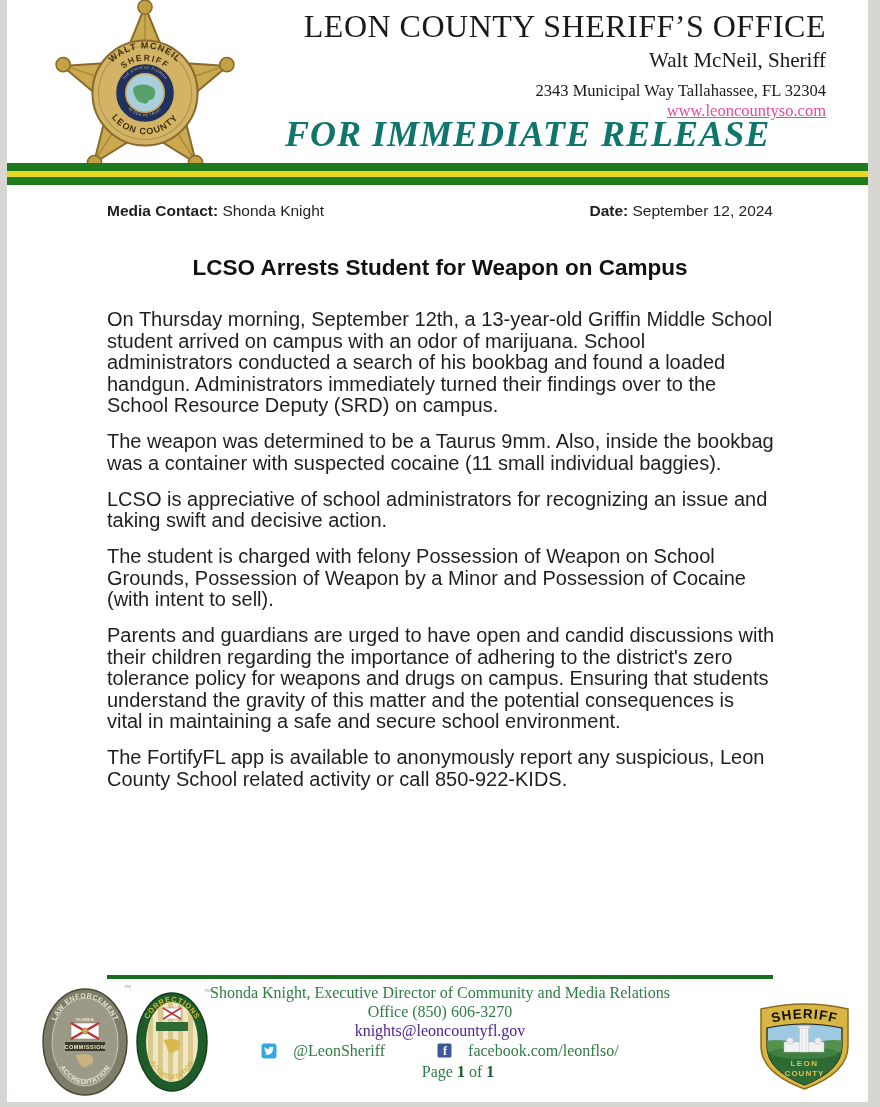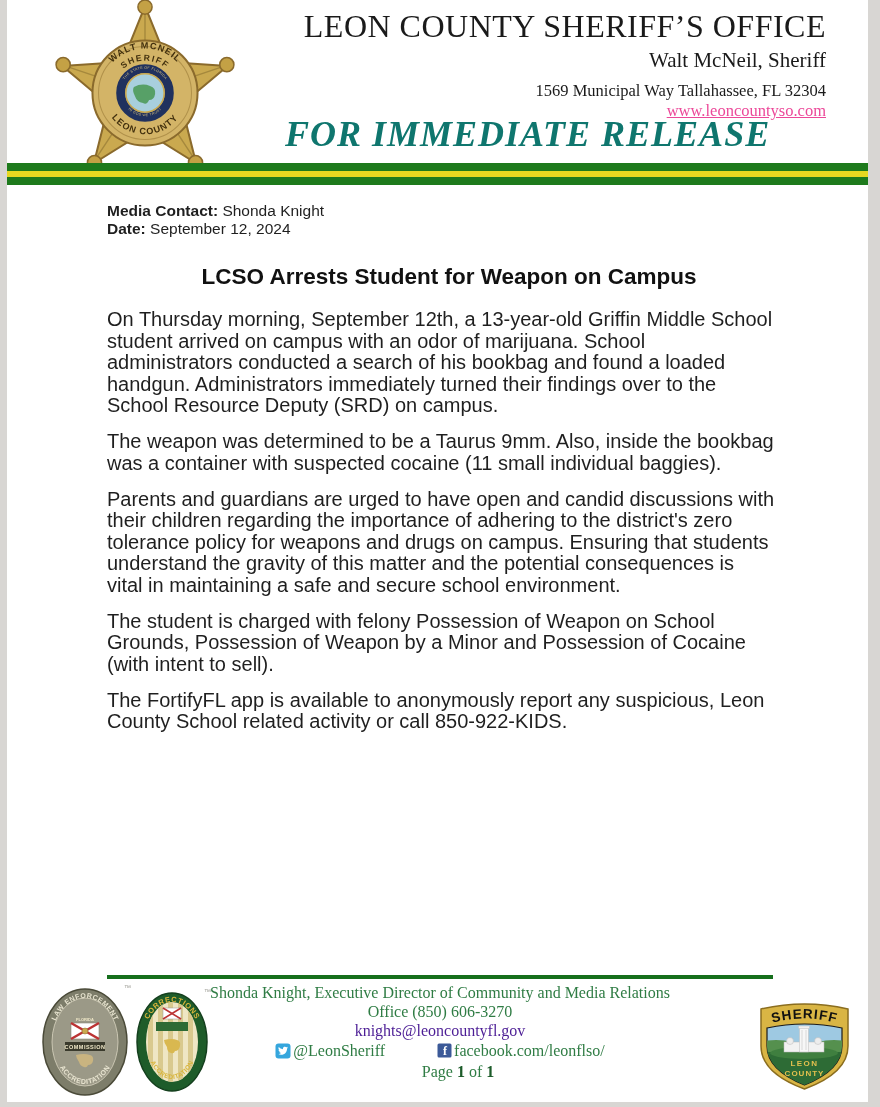--- a/index.html
+++ b/index.html
@@ -17,36 +17,36 @@
   .website{font-size:16.5px;line-height:20px;}
   .release-line{position:absolute;left:278px;top:113px;font-family:"Liberation Serif",serif;
     font-style:italic;font-weight:bold;font-size:36px;color:#0f766e;letter-spacing:1px;}
   .tricolor{position:absolute;left:0;right:0;top:163px;height:22px;}
   .tricolor .g1{height:8px;background:#1e7a1c;}
   .tricolor .yl{height:6px;background:#e7d820;}
   .tricolor .g2{height:8px;background:#1e7a1c;}
 
   
   .meta-row{position:absolute;left:100px;top:202px;width:666px;display:flex;justify-content:space-between;
-    font-size:15.5px;color:#1f1f1f;flex-direction:column;}
+    font-size:15.5px;color:#1f1f1f;}
   .meta-row b{font-weight:bold;}
 
   
-  .article-title{position:absolute;left:100px;top:255px;width:666px;margin:9px;text-align:center;
+  .article-title{position:absolute;left:100px;top:255px;width:666px;margin:0;text-align:center;
     font-size:22.5px;font-weight:bold;color:#111;}
   .article-body{position:absolute;left:100px;top:309px;width:668px;color:#1f1f1f;}
   .article-body p{margin:0 0 14.5px 0;font-size:20px;line-height:21.5px;}
 
   
   .footer-rule{position:absolute;left:100px;top:975px;width:666px;height:4px;background:#166f1c;}
   .footer-text{position:absolute;left:100px;top:983px;width:666px;text-align:center;
     font-family:"Liberation Serif",serif;font-size:16px;line-height:19px;color:#2f7c44;}
   .footer-email{color:#4c1d95;}
   .social-line{display:flex;justify-content:center;align-items:center;gap:52px;margin-top:1px;}
-  .social-item{display:inline-flex;align-items:center;gap:2px;color:#2f7c44;}
+  .social-item{display:inline-flex;align-items:center;gap:16px;color:#2f7c44;}
   .page-line{margin-top:2px;margin-left:36px;}
   .page-line .pgnum{font-weight:bold;color:#1d5c2a;}
 
   .seal-law{position:absolute;left:33px;top:986px;width:90px;height:112px;}
   .seal-corr{position:absolute;left:127px;top:990px;width:76px;height:104px;}
   .patch{position:absolute;left:749px;top:996px;width:97px;height:96px;}
   .tm{position:absolute;font-size:7px;color:#9a9a92;}
   svg{display:block;}
 </style>
 </head>
@@ -102,21 +102,21 @@
         <path d="M80,86 q8,-4 16,-1 q6,2 5,8 q-1,6 -6,6 q-2,5 -6,3 q-6,-1 -8,-7 q-3,-6 -1,-9 z" fill="#4e9a5a" opacity="0.9"></path>
         <text font-family="Liberation Sans, sans-serif" font-size="9" font-weight="bold" fill="#42300e" letter-spacing="1">
           <textPath href="#arcCounty" startOffset="50%" text-anchor="middle">LEON COUNTY</textPath>
         </text>
       </svg>
     </div>
 
     <div class="header-text">
       <div class="office-title">LEON COUNTY SHERIFF’S OFFICE</div>
       <div class="sheriff-name">Walt McNeil, Sheriff</div>
-      <div class="hq-address">1569 Municipal Way Tallahassee, FL 32304</div>
+      <div class="hq-address">2343 Municipal Way Tallahassee, FL 32304</div>
       <div class="website"><span class="link">www.leoncountyso.com</span></div>
     </div>
 
     <div class="release-line">FOR IMMEDIATE RELEASE</div>
 
     <div class="tricolor">
       <div class="g1"></div>
       <div class="yl"></div>
       <div class="g2"></div>
     </div>
@@ -129,22 +129,23 @@
       <div>
         <b>Date:</b>
         <span>September 12, 2024</span>
       </div>
     </div>
 
     <h1 class="article-title">LCSO Arrests Student for Weapon on Campus</h1>
     <div class="article-body">
       <p>On Thursday morning, September 12th, a 13-year-old Griffin Middle School student arrived on campus with an odor of marijuana. School administrators conducted a search of his bookbag and found a loaded handgun. Administrators immediately turned their findings over to the School Resource Deputy (SRD) on campus.</p>
       <p>The weapon was determined to be a Taurus 9mm. Also, inside the bookbag was a container with suspected cocaine (11 small individual baggies).</p>
+      <p>LCSO is appreciative of school administrators for recognizing an issue and taking swift and decisive action.</p>
+      <p>The student is charged with felony Possession of Weapon on School Grounds, Possession of Weapon by a Minor and Possession of Cocaine (with intent to sell).</p>
       <p>Parents and guardians are urged to have open and candid discussions with their children regarding the importance of adhering to the district's zero tolerance policy for weapons and drugs on campus. Ensuring that students understand the gravity of this matter and the potential consequences is vital in maintaining a safe and secure school environment.</p>
-      <p>The student is charged with felony Possession of Weapon on School Grounds, Possession of Weapon by a Minor and Possession of Cocaine (with intent to sell).</p>
       <p>The FortifyFL app is available to anonymously report any suspicious, Leon County School related activity or call 850-922-KIDS.</p>
     </div>
 
     <div class="footer-rule"></div>
     <div class="footer-text">
       <div>Shonda Knight, Executive Director of Community and Media Relations</div>
       <div>Office (850) 606-3270</div>
       <div class="footer-email">knights@leoncountyfl.gov</div>
       <div class="social-line">
         <span class="social-item">

